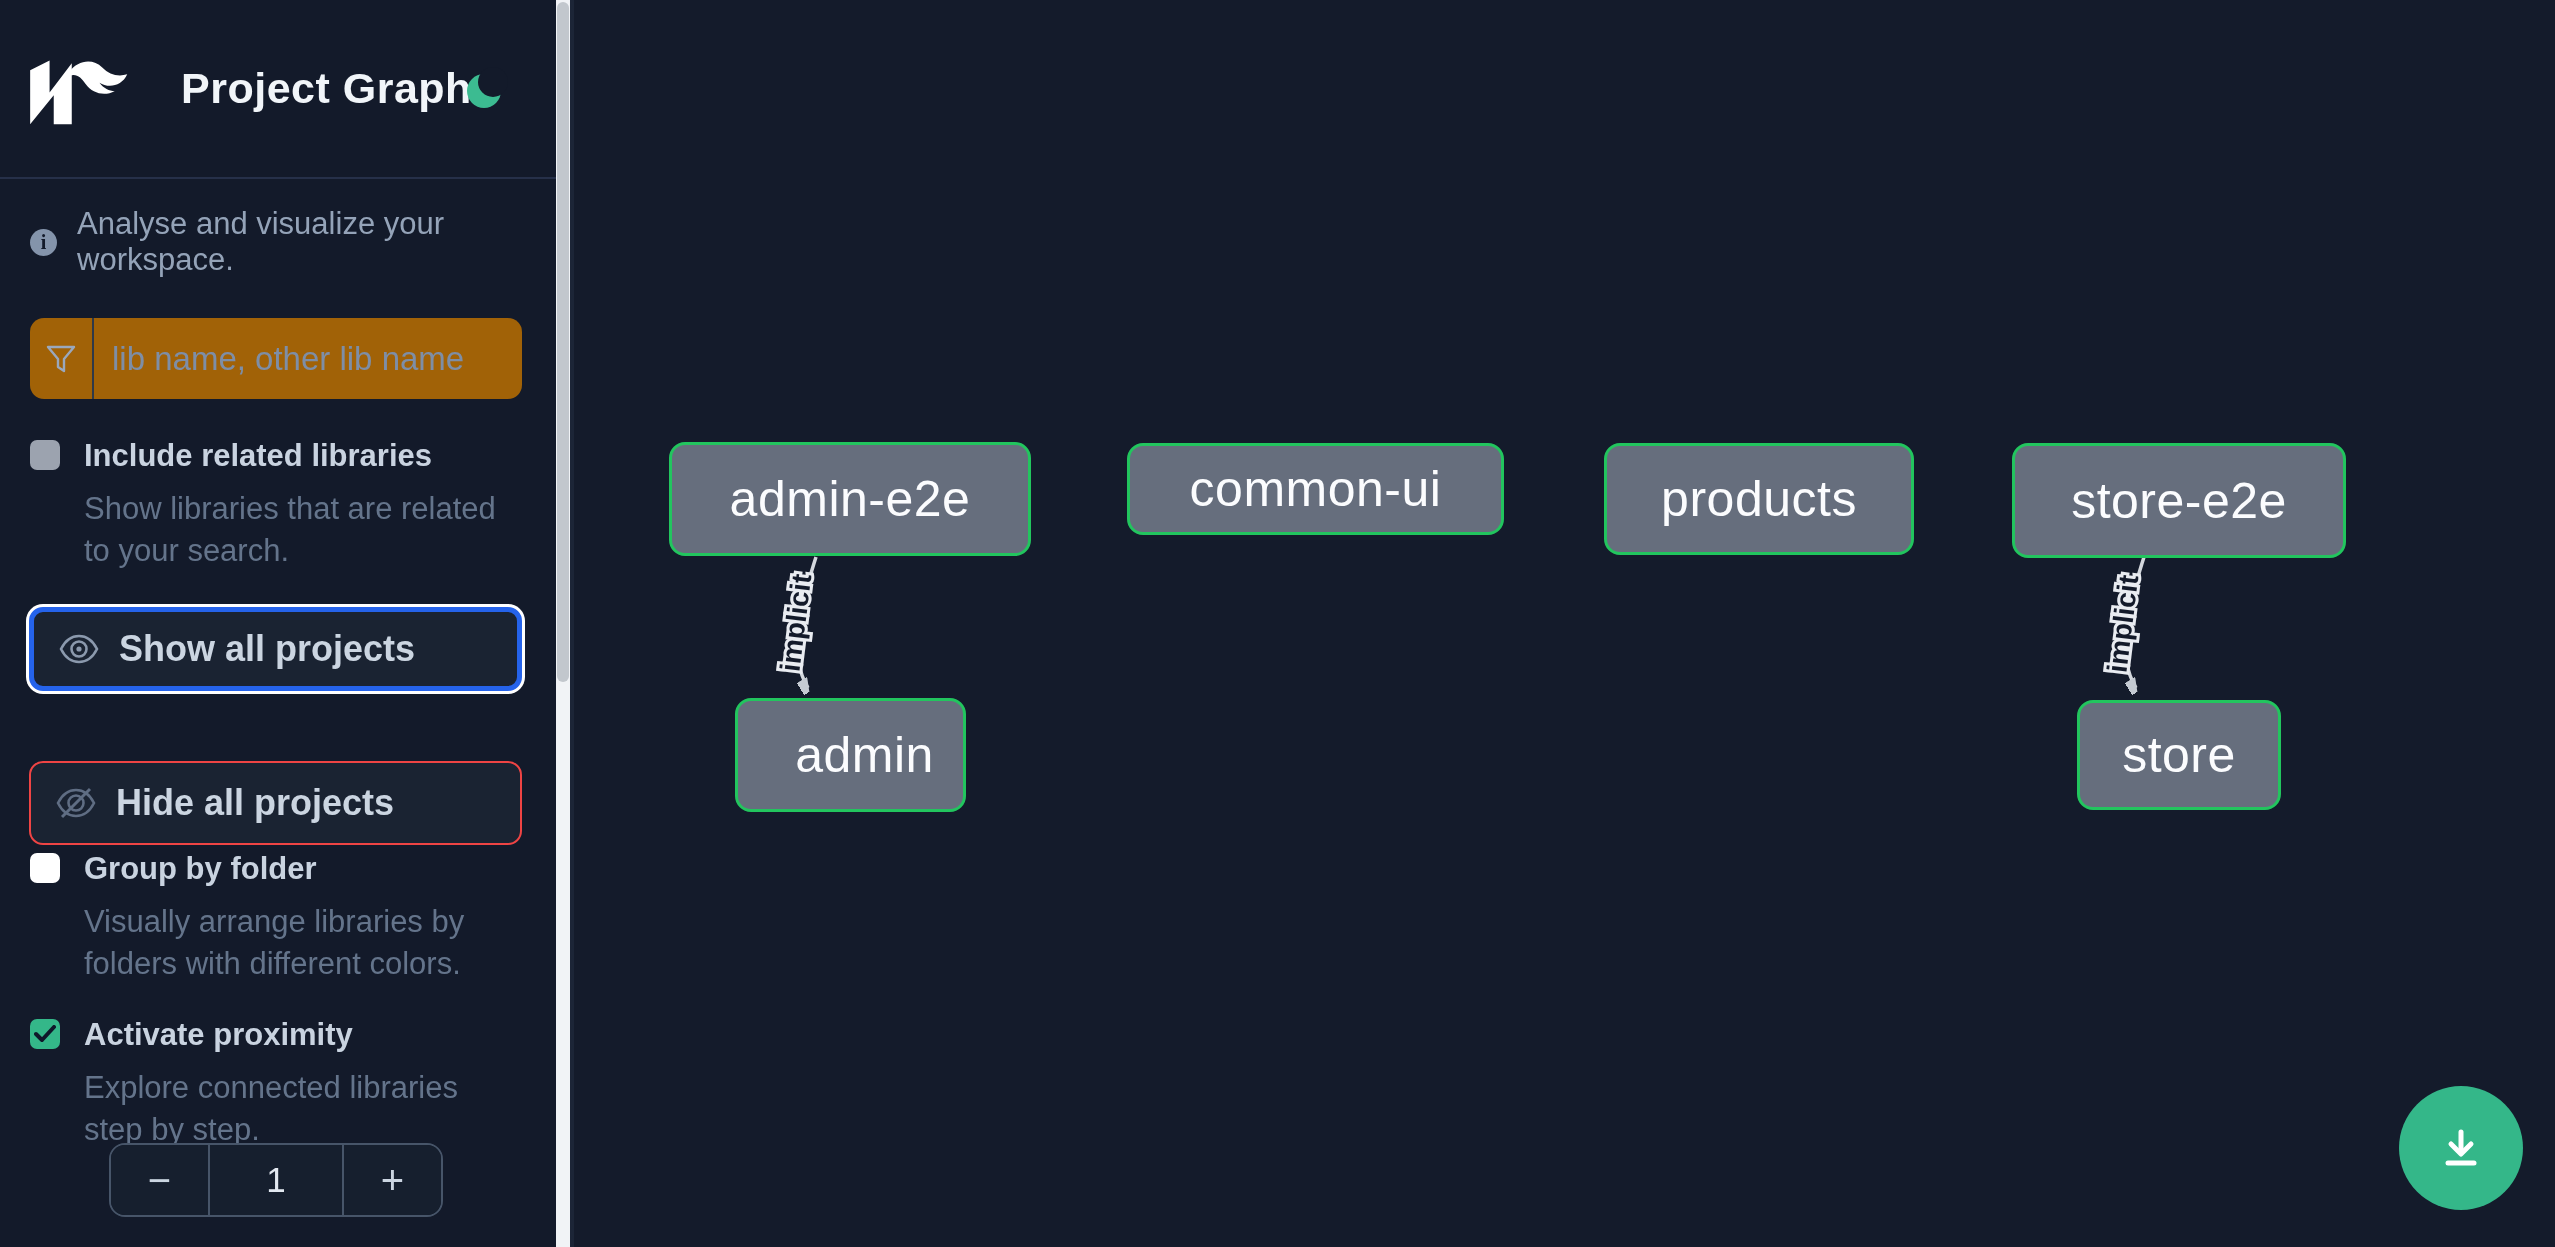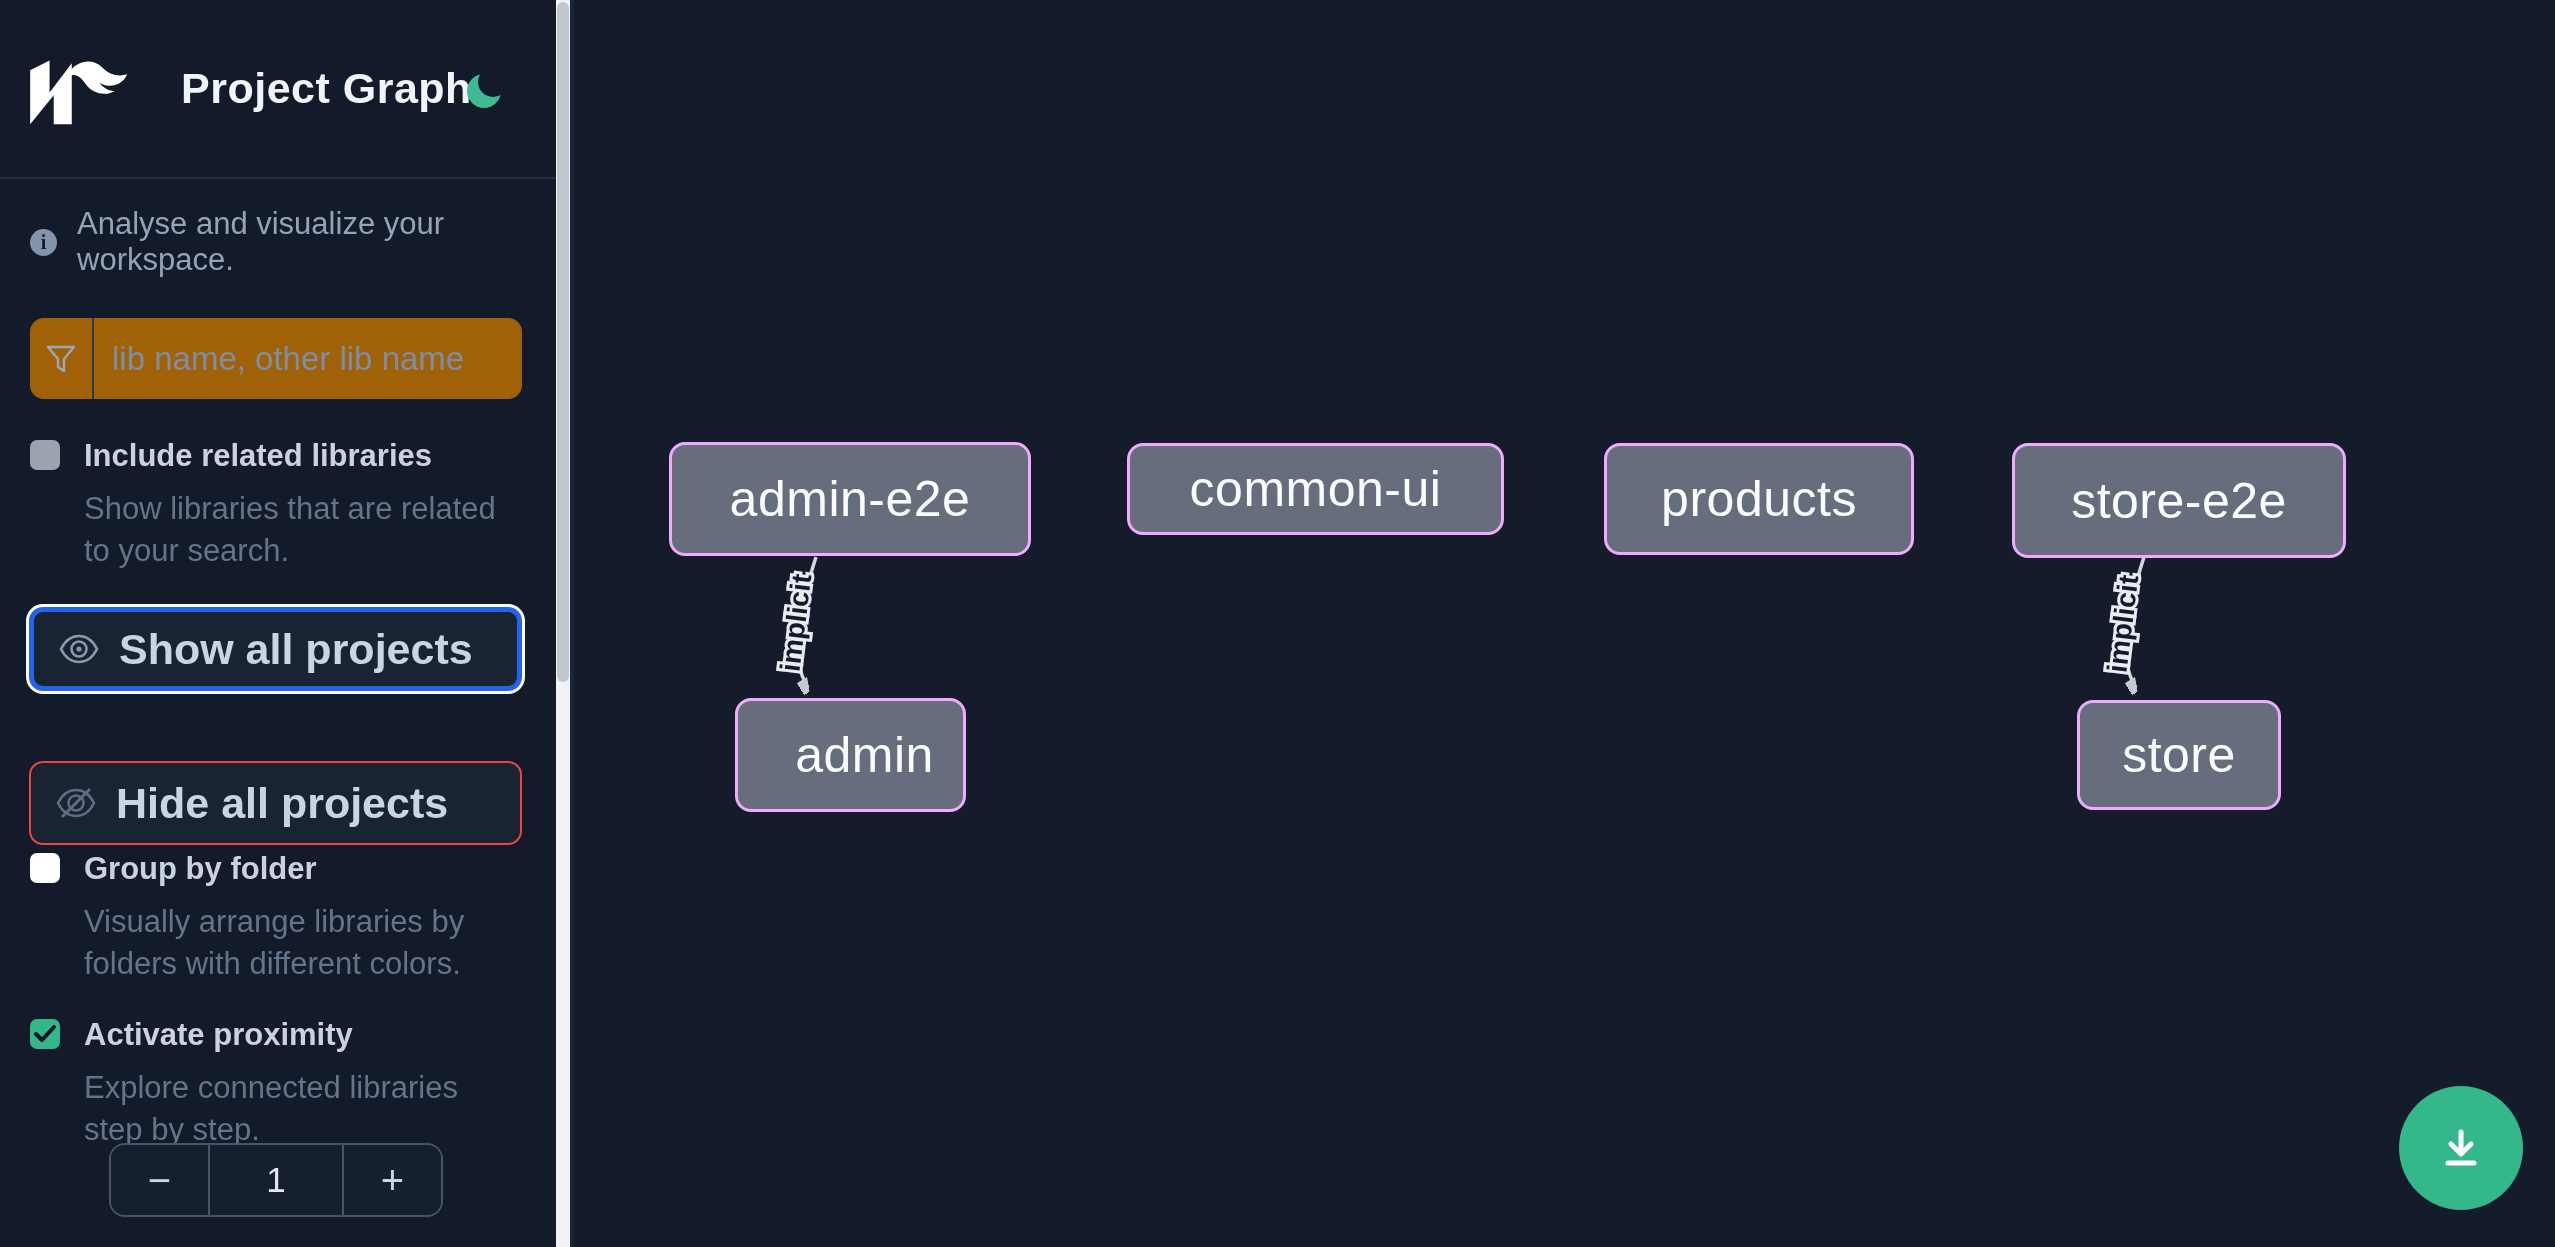--- a/index.html
+++ b/index.html
@@ -30,35 +30,35 @@
   .cb-gray  { background:#9ca3af; }
   .cb-white { background:#ffffff; }
   .cb-green { background:#34b789; display:flex; align-items:center; justify-content:center; }
   .toggle-label { margin-left:54px; font-size:31px; font-weight:700; color:#c9d3e0; cursor:default; }
   .toggle-desc  { margin-left:54px; margin-top:14px; font-size:31px; line-height:42px; color:#64748b; width:420px; }
 
   .side-btn { position:absolute; left:29px; width:493px; height:84px; border-radius:14px; background:#1a2332;
               display:flex; align-items:center; padding-left:24px; gap:19px; cursor:pointer; }
   .btn-show { top:607px; border:5px solid #2563eb; box-shadow:0 0 0 3px #ffffff; }
   .btn-hide { top:761px; border:2px solid #ef4444; }
-  .side-btn .lbl { font-size:43px; font-weight:600; color:#cbd5e1; }
+  .side-btn .lbl { font-size:36px; font-weight:600; color:#cbd5e1; }
 
   .stepper { position:absolute; left:109px; top:1143px; width:334px; height:74px; display:flex;
              border:2px solid #475569; border-radius:16px; overflow:hidden; }
   .step-btn { width:97px; display:flex; align-items:center; justify-content:center; font-size:40px; color:#cbd5e1; cursor:pointer; background:#161f2e; }
   .step-val { flex:1; display:flex; align-items:center; justify-content:center; font-size:35px; color:#e2e8f0;
               border-left:2px solid #475569; border-right:2px solid #475569; background:#161f2e; }
 
   .scrollbar-track { position:absolute; left:556px; top:0; width:14px; height:1247px; background:#f1f3f6; }
   .scrollbar-thumb { position:absolute; left:1px; top:2px; width:12px; height:680px; background:#c2c7cd; border-radius:7px; cursor:pointer; }
 
   
   .canvas { position:absolute; left:570px; top:0; width:1985px; height:1247px; background:#141b2b; border-left:4px solid #1c2537; }
   .edges-svg { position:absolute; left:0; top:0; width:1985px; height:1247px; }
-  .node { position:absolute; background:#666e7d; border:3px solid #f0abfc; border-radius:16px; color:#fbfcfe;
+  .node { position:absolute; background:#666e7d; border:3px solid #22c55e; border-radius:16px; color:#fbfcfe;
           display:flex; align-items:center; justify-content:center; font-size:50px; letter-spacing:0.5px; cursor:pointer; }
 
   .fab { position:absolute; left:1825px; top:1086px; width:124px; height:124px; border-radius:50%; background:#34b789;
          display:flex; align-items:center; justify-content:center; cursor:pointer; }
 </style>
 </head>
 <body>
 
 <div class="app">
 

